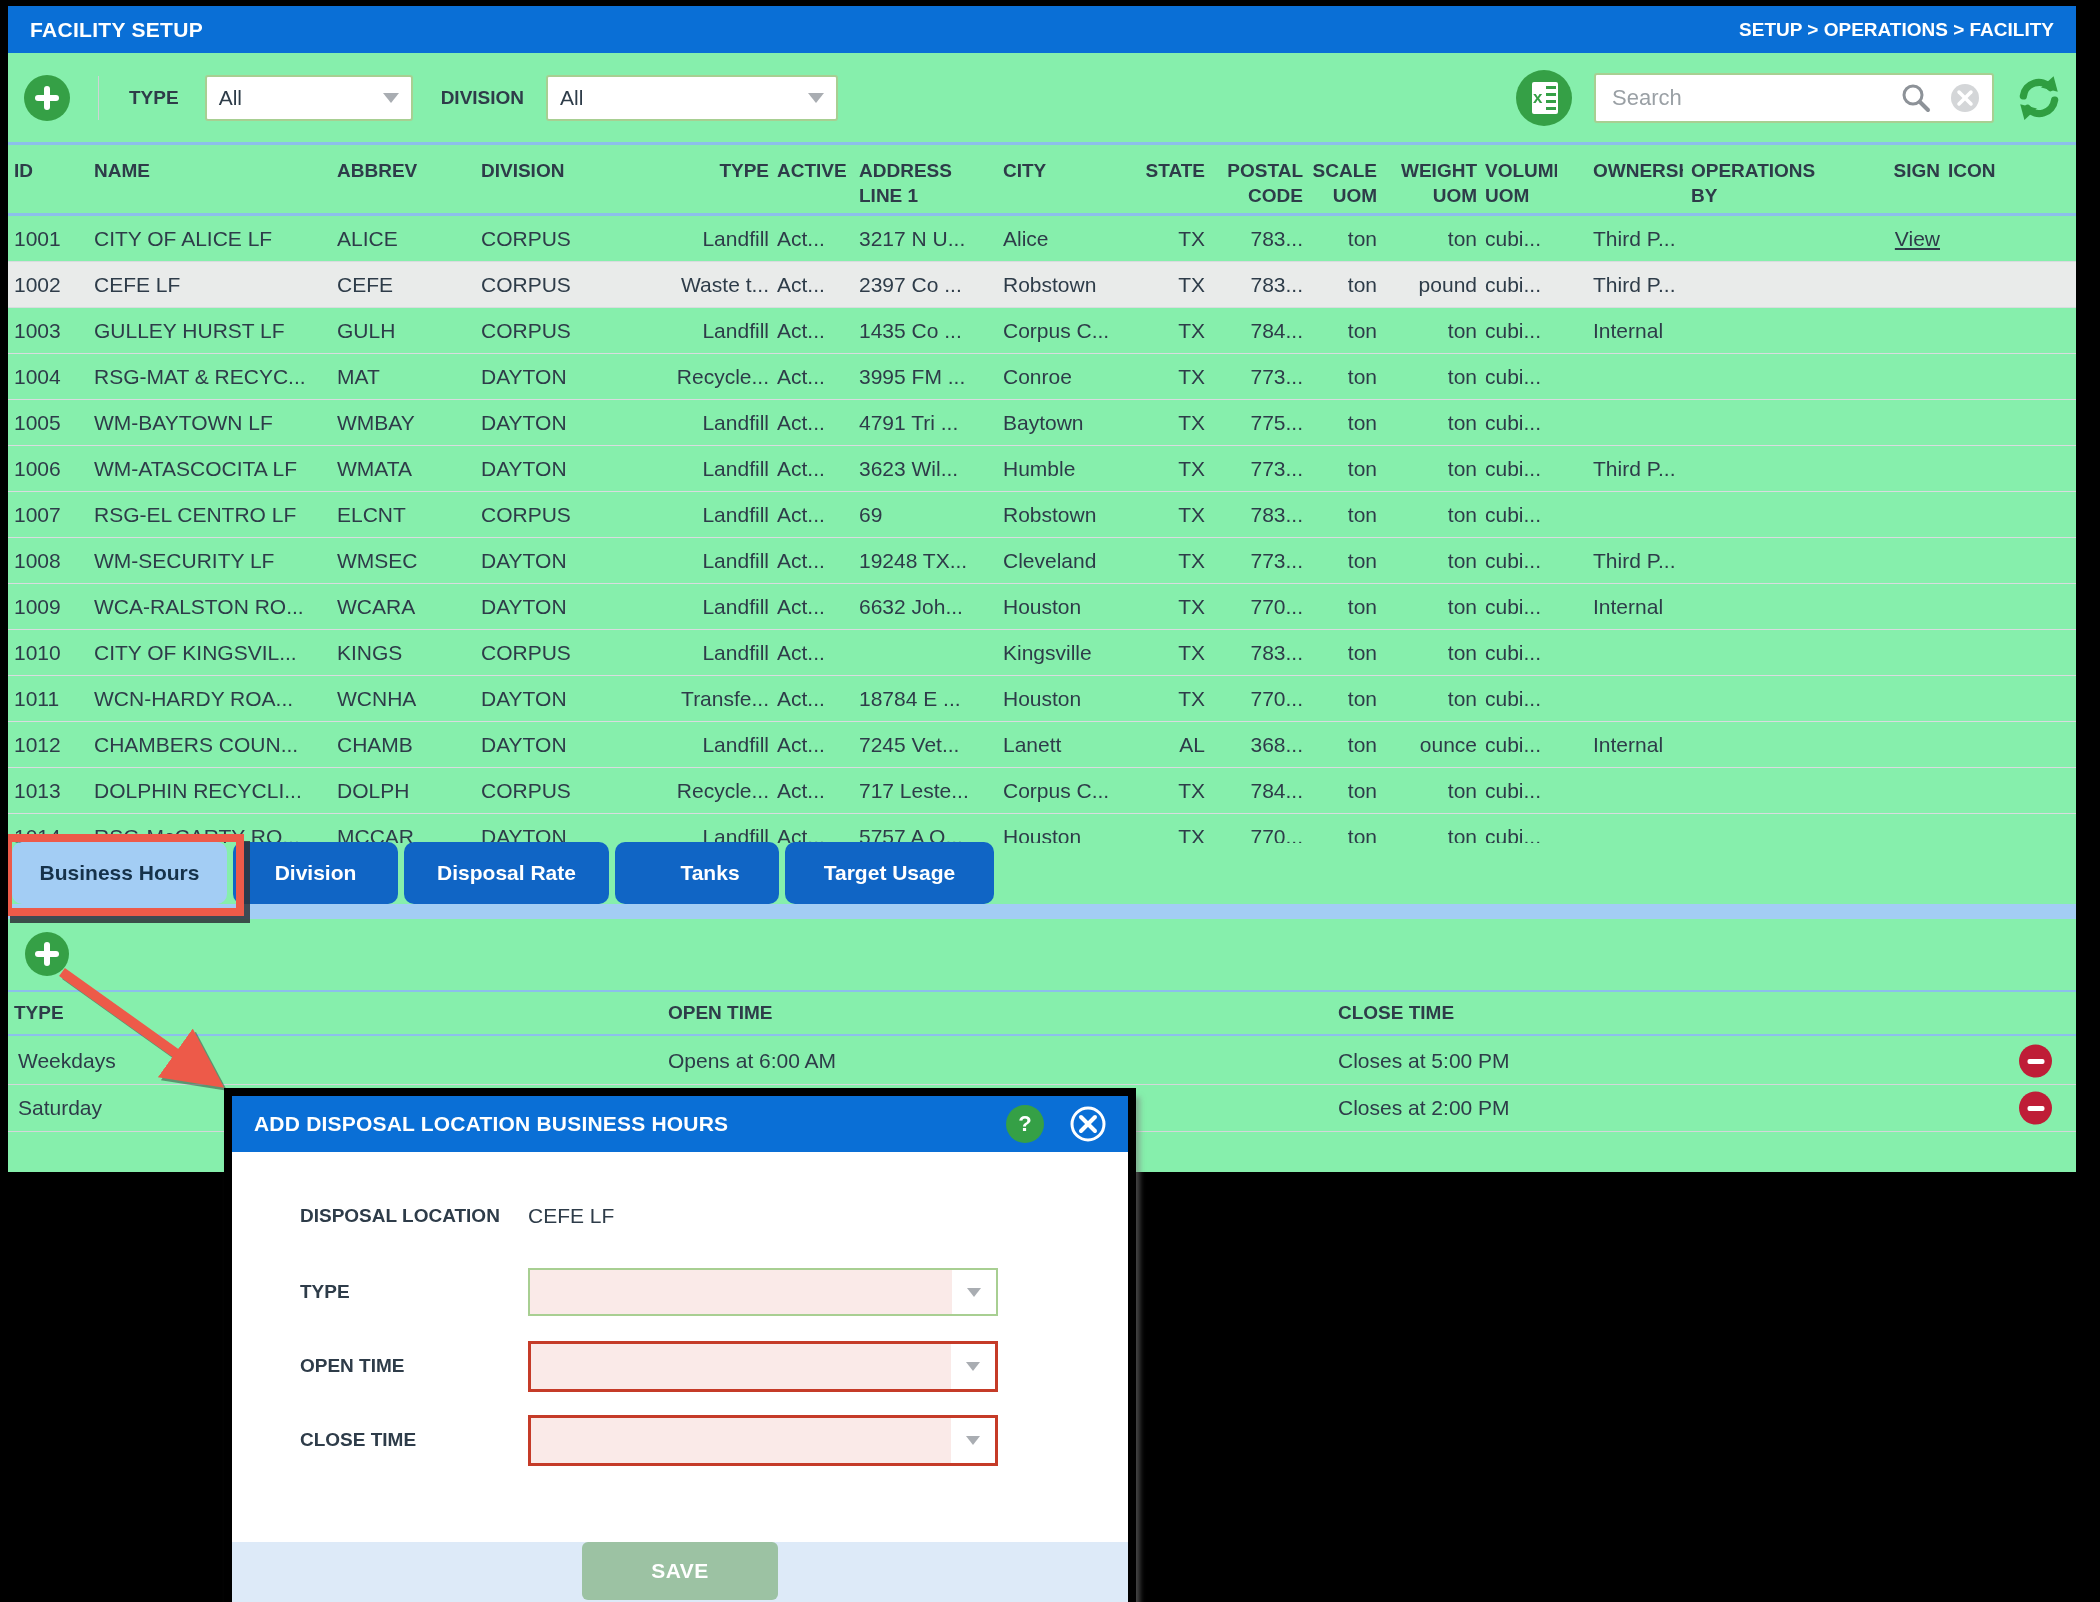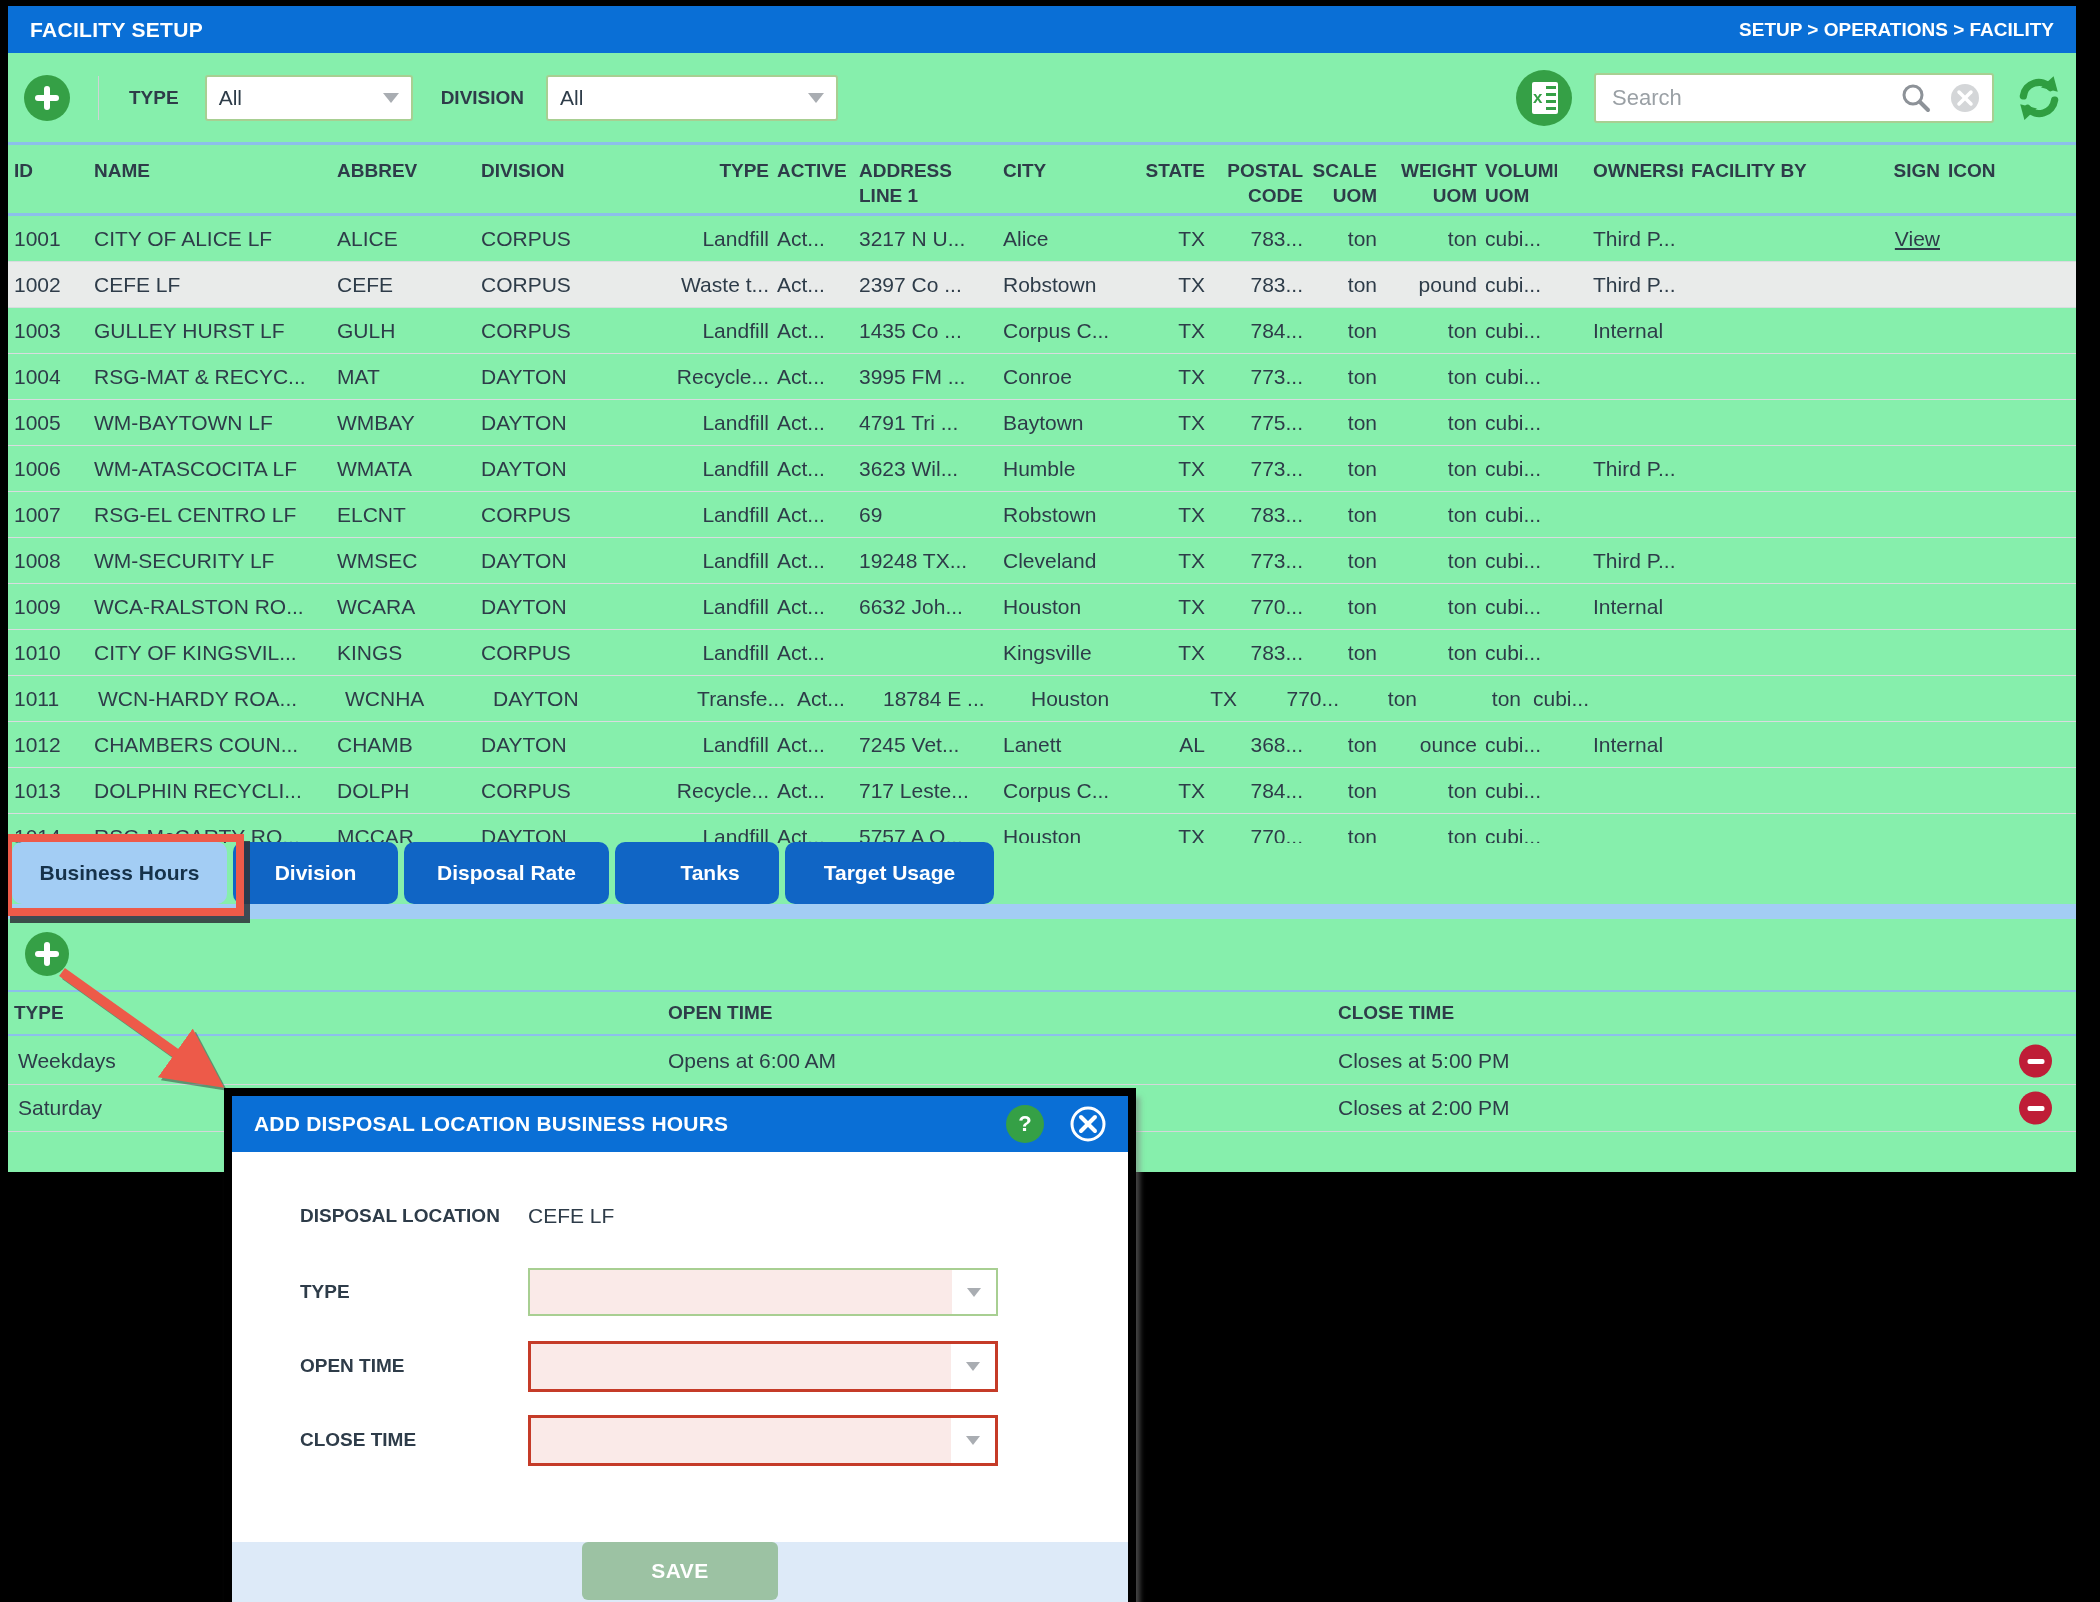--- a/index.html
+++ b/index.html
@@ -174,21 +174,21 @@
       <div class="hcell a-right" data-name="column-header-state">STATE</div>
       <div class="hcell a-right" data-name="column-header-postal">POSTAL
 CODE</div>
       <div class="hcell a-right" data-name="column-header-scale_uom">SCALE
 UOM</div>
       <div class="hcell a-right" data-name="column-header-weight_uom">WEIGHT
 UOM</div>
       <div class="hcell a-left" data-name="column-header-volume_uom">VOLUME
 UOM</div>
       <div class="hcell a-left" data-name="column-header-ownership">OWNERSHIP</div>
-      <div class="hcell a-left" data-name="column-header-signature_by">FACILITY BY</div>
+      <div class="hcell a-left" data-name="column-header-signature_by">OPERATIONS BY</div>
       <div class="hcell a-center" data-name="column-header-sign">SIGN</div>
       <div class="hcell a-left" data-name="column-header-icon">ICON</div>
     </div>
   <div class="table-body" data-name="facility-table-body">
       <div class="frow" data-name="facility-row-1001" style="grid-template-columns: 72px 235px 136px 158px 122px 74px 136px 120px 74px 90px 66px 92px 72px 118px 155px 86px 70px;">
         <div class="cell a-left" data-name="cell-id">1001</div>
         <div class="cell a-left" data-name="cell-name">CITY OF ALICE LF</div>
         <div class="cell a-left" data-name="cell-abbrev">ALICE</div>
         <div class="cell a-left" data-name="cell-division">CORPUS</div>
         <div class="cell a-right" data-name="cell-type">Landfill</div>
@@ -369,21 +369,21 @@
         <div class="cell a-right" data-name="cell-state">TX</div>
         <div class="cell a-right" data-name="cell-postal">783...</div>
         <div class="cell a-right" data-name="cell-scale_uom">ton</div>
         <div class="cell a-right" data-name="cell-weight_uom">ton</div>
         <div class="cell a-left" data-name="cell-volume_uom">cubi...</div>
         <div class="cell a-left" data-name="cell-ownership"></div>
         <div class="cell a-left" data-name="cell-signature_by"></div>
         <div class="cell a-center" data-name="cell-sign"></div>
         <div class="cell a-left" data-name="cell-icon"></div>
       </div>
-      <div class="frow" data-name="facility-row-1011" style="grid-template-columns: 72px 235px 136px 158px 122px 74px 136px 120px 74px 90px 66px 92px 72px 118px 155px 86px 70px; gap: 12px;">
+      <div class="frow" data-name="facility-row-1011" style="grid-template-columns: 72px 235px 136px 158px 122px 74px 136px 120px 74px 90px 66px 92px 72px 118px 155px 86px 70px;">
         <div class="cell a-left" data-name="cell-id">1011</div>
         <div class="cell a-left" data-name="cell-name">WCN-HARDY ROA...</div>
         <div class="cell a-left" data-name="cell-abbrev">WCNHA</div>
         <div class="cell a-left" data-name="cell-division">DAYTON</div>
         <div class="cell a-right" data-name="cell-type">Transfe...</div>
         <div class="cell a-left" data-name="cell-active">Act...</div>
         <div class="cell a-left" data-name="cell-address">18784 E ...</div>
         <div class="cell a-left" data-name="cell-city">Houston</div>
         <div class="cell a-right" data-name="cell-state">TX</div>
         <div class="cell a-right" data-name="cell-postal">770...</div>

